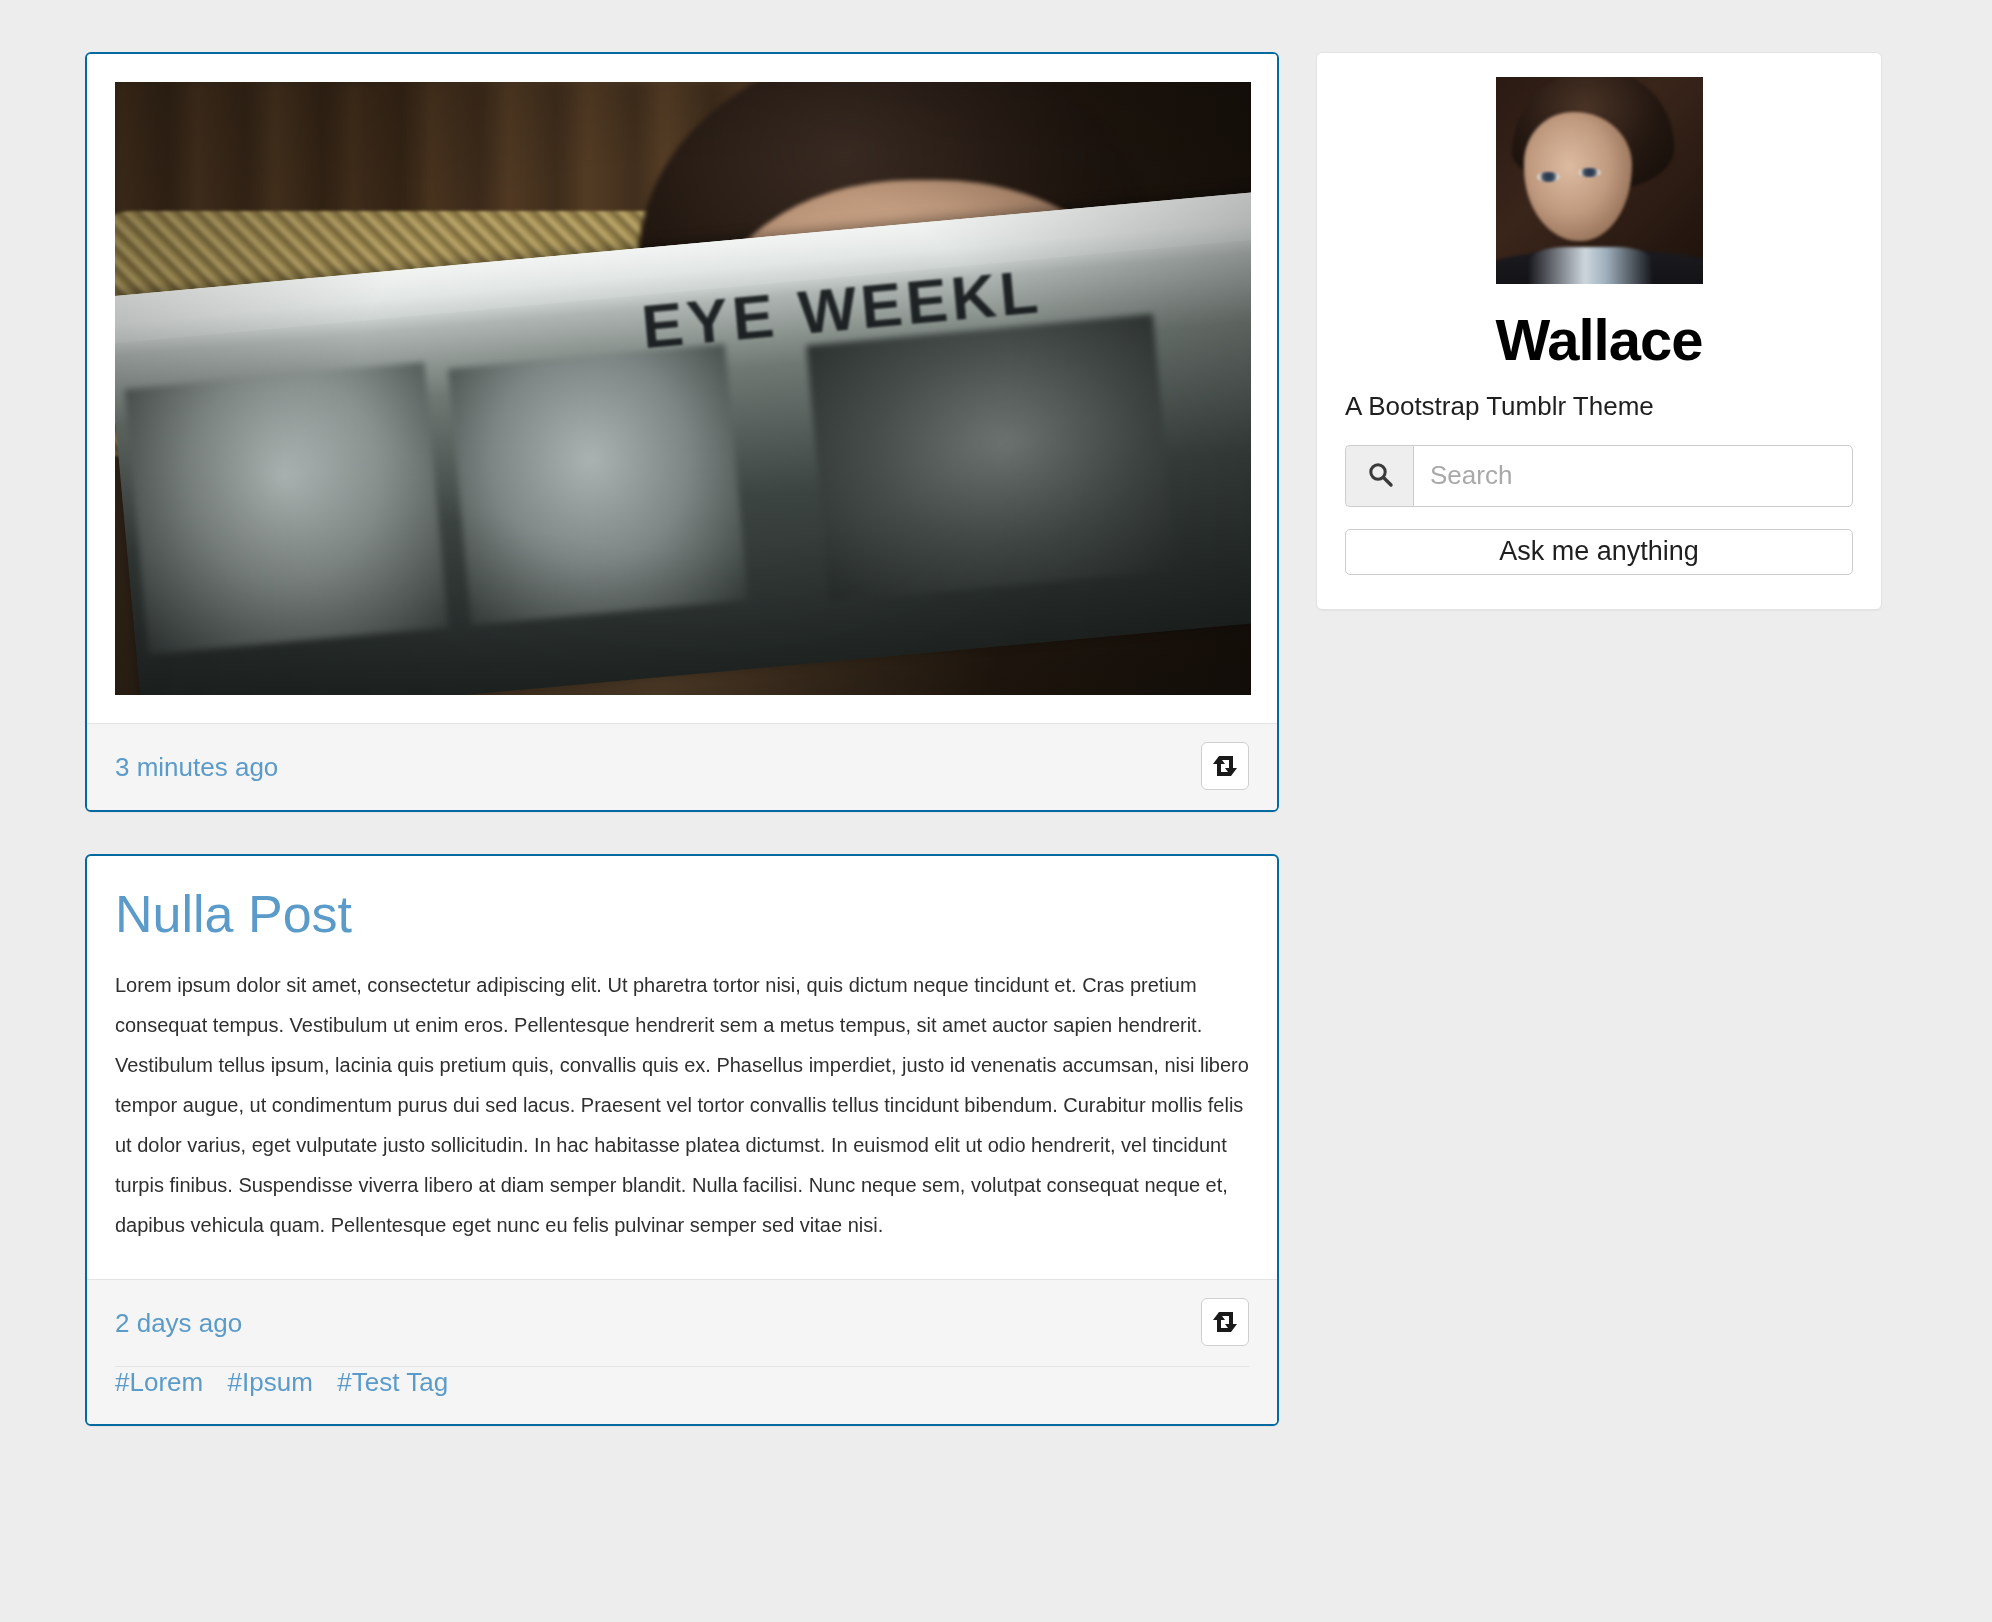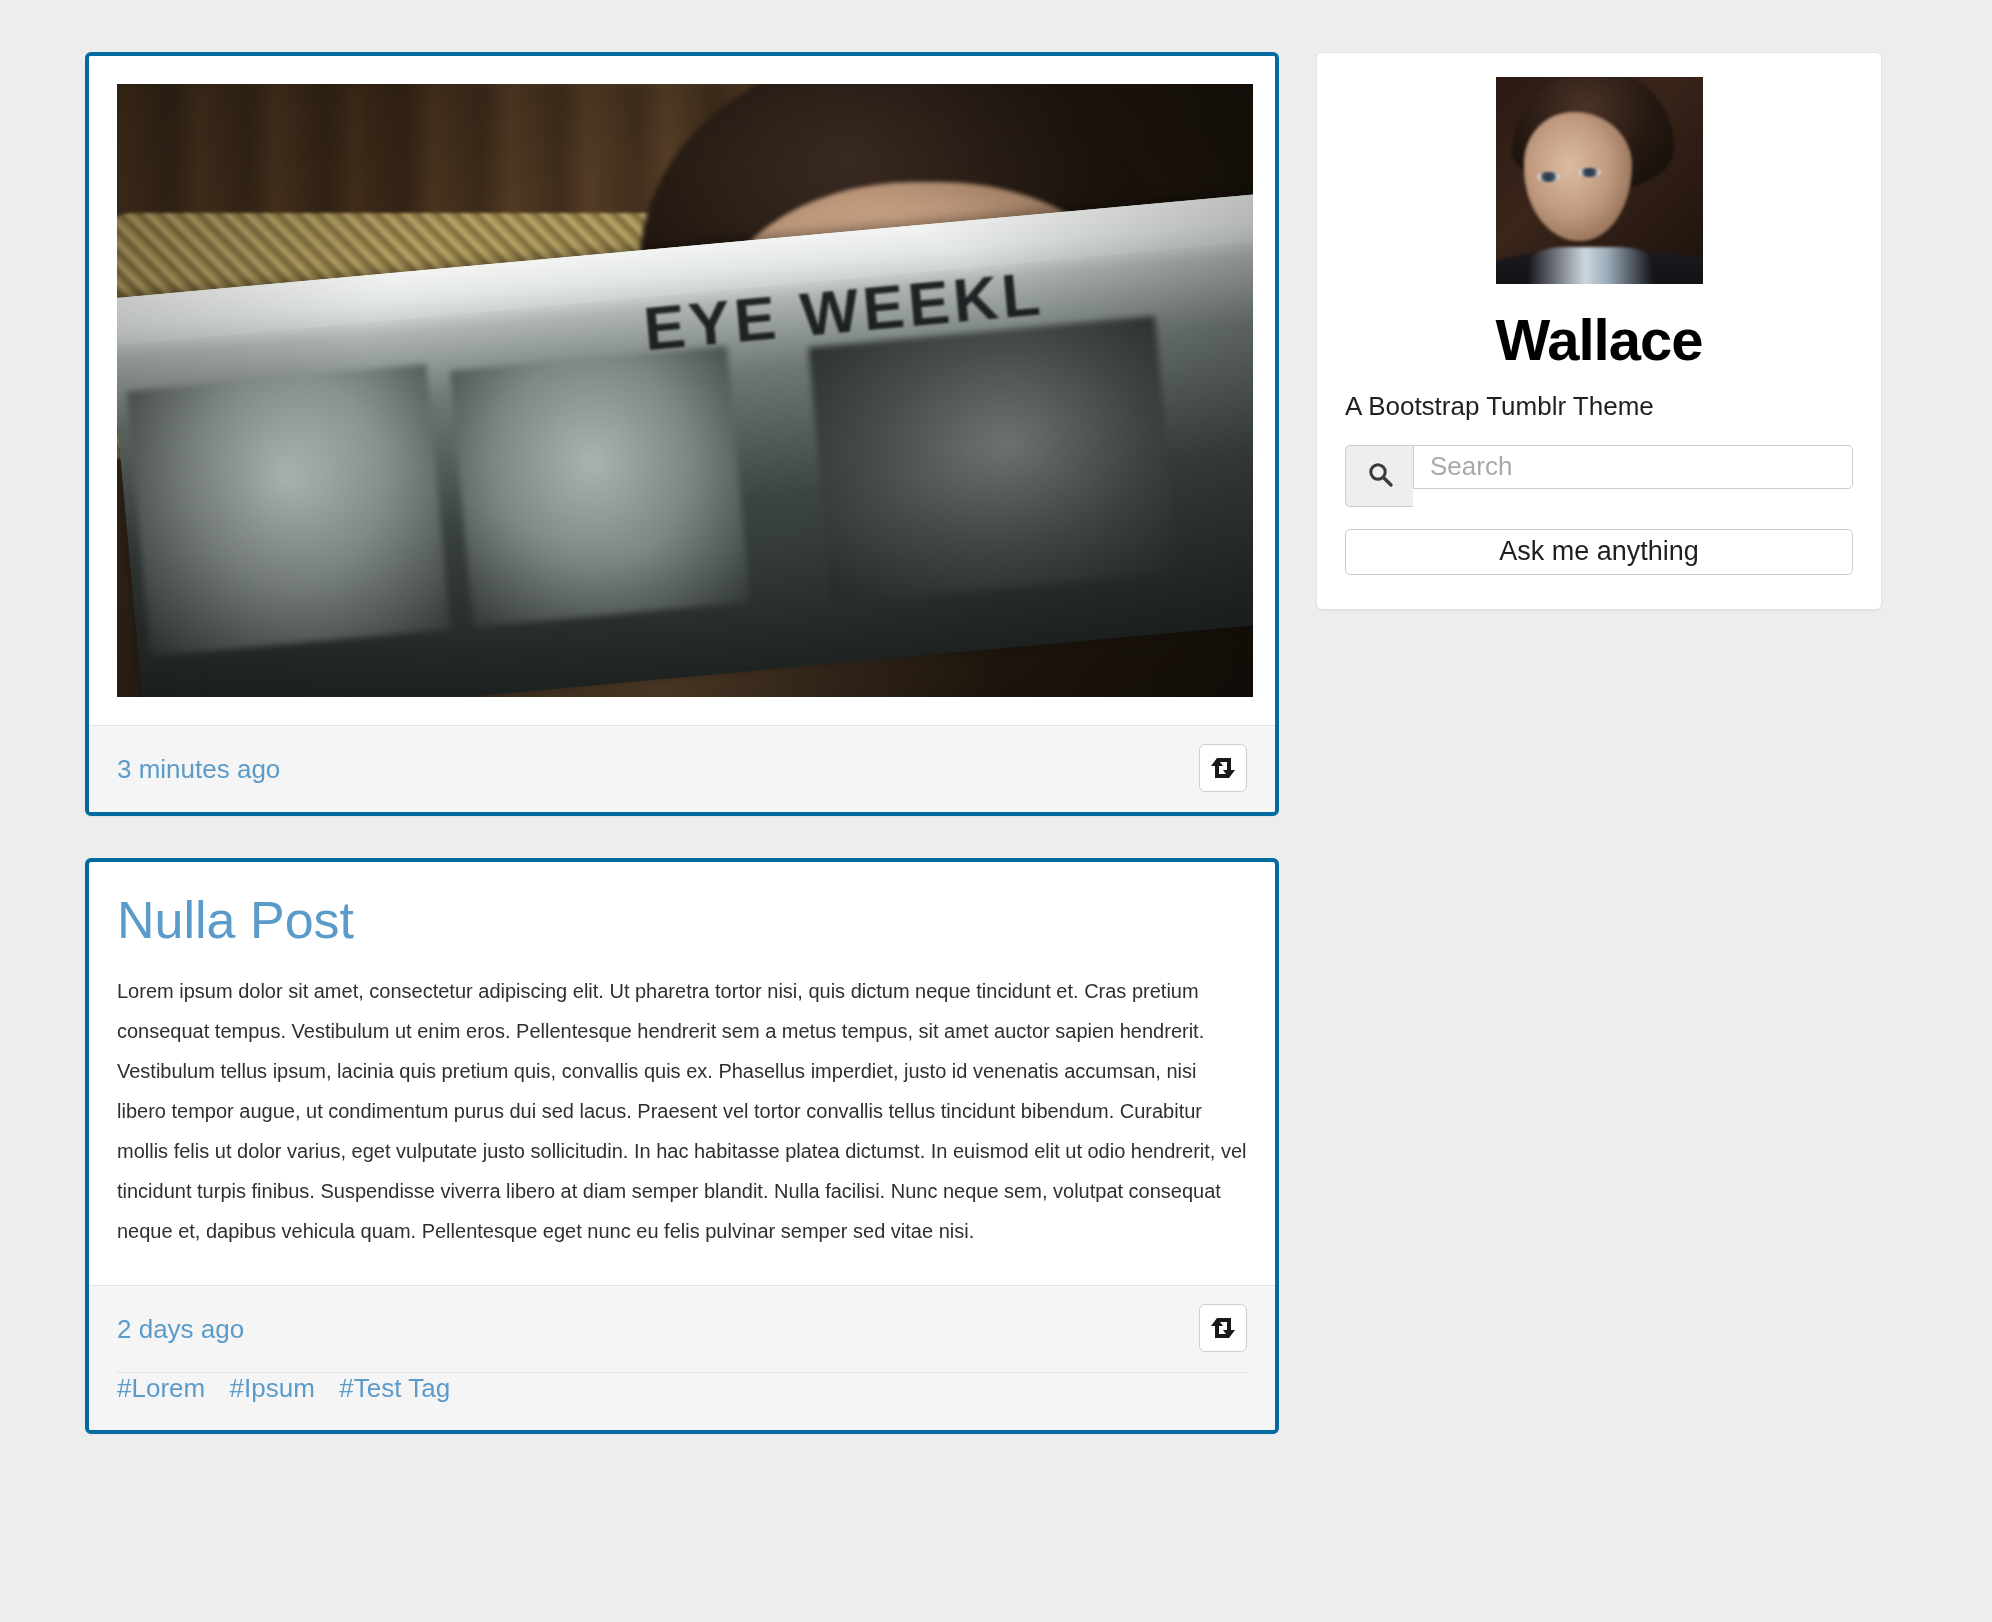--- a/index.html
+++ b/index.html
@@ -30,21 +30,21 @@
   .side-col {
     position: absolute;
     left: 1316px;
     top: 52px;
     width: 566px;
   }
 
   
   .card {
     background: #ffffff;
-    border: 4px solid #0369a1;
+    border: 2px solid #0369a1;
     border-radius: 6px;
     box-shadow: 0 1px 1px rgba(0,0,0,.045);
     margin-bottom: 42px;
     overflow: hidden;
   }
 
   
   .photo-body {
     padding: 28px 28px 0 28px;
     background: #fff;
@@ -358,21 +358,21 @@
     background: #eeeeee;
     border: 1px solid #cccccc;
     border-right: none;
     border-radius: 5px 0 0 5px;
     display: flex;
     align-items: center;
     justify-content: center;
   }
   .search-input {
     flex: 1;
-    height: 44px;
+    height: 62px;
     border: 1px solid #cccccc;
     border-radius: 0 5px 5px 0;
     background: #fff;
     font-family: "Liberation Sans", sans-serif;
     font-size: 26px;
     color: #333;
     padding: 4px 16px;
     outline: none;
   }
   .search-input::placeholder { color: #a9a9a9; }

